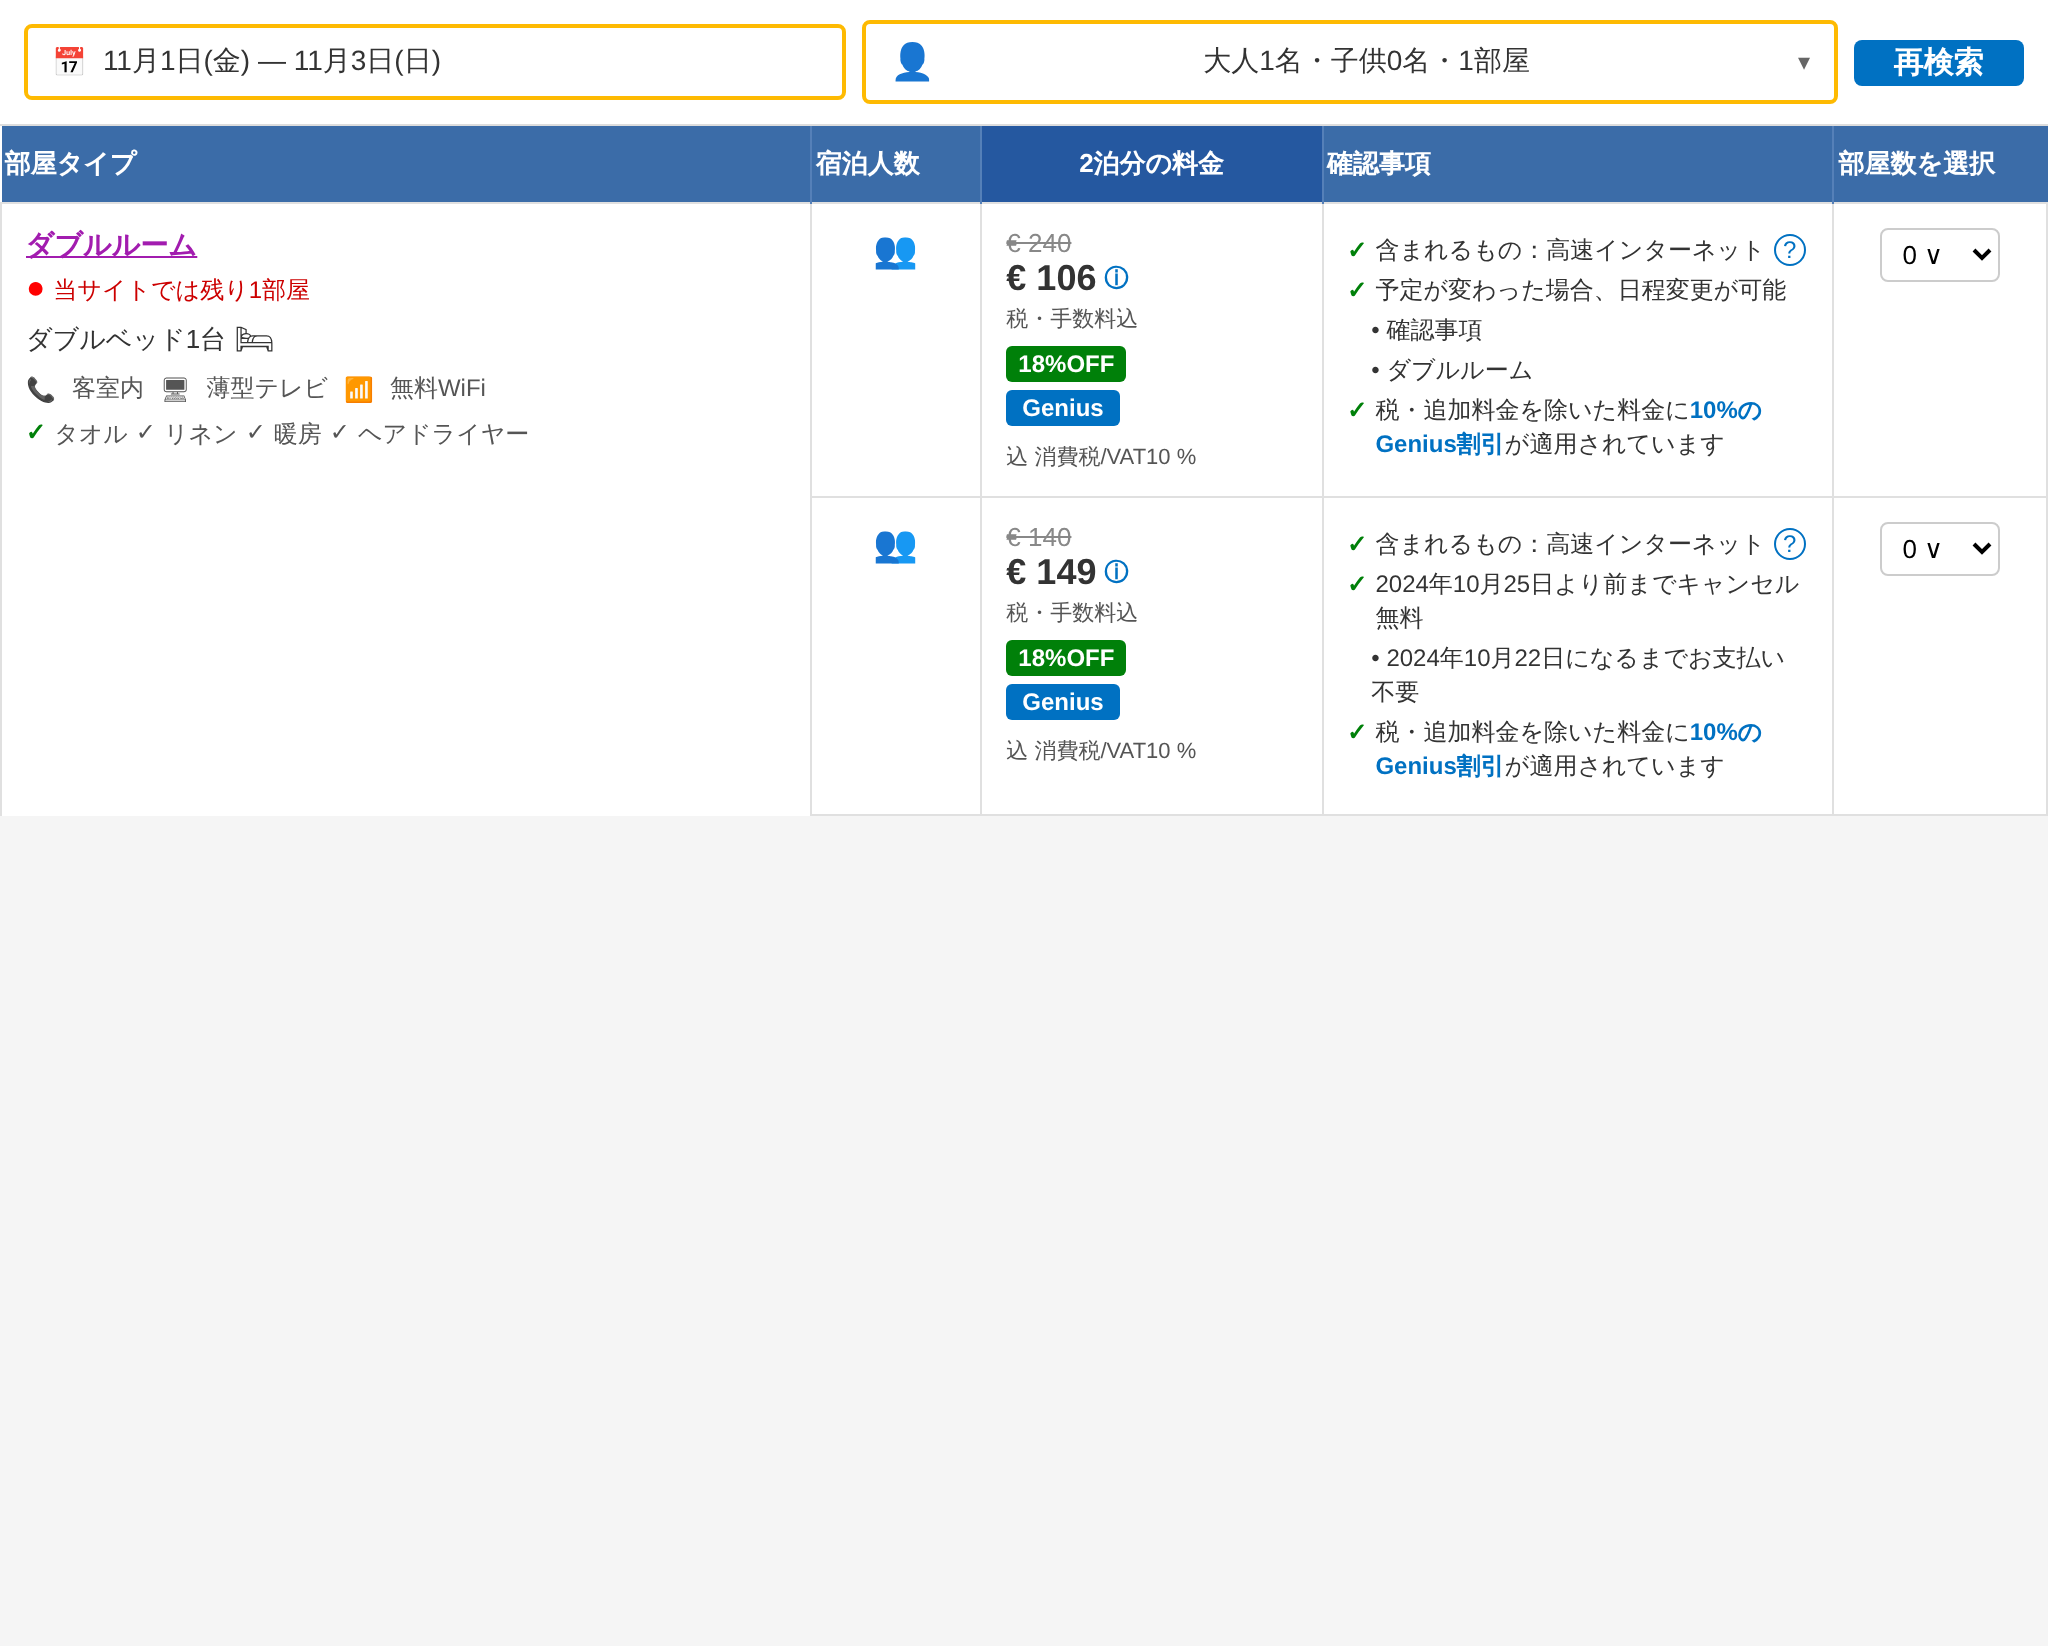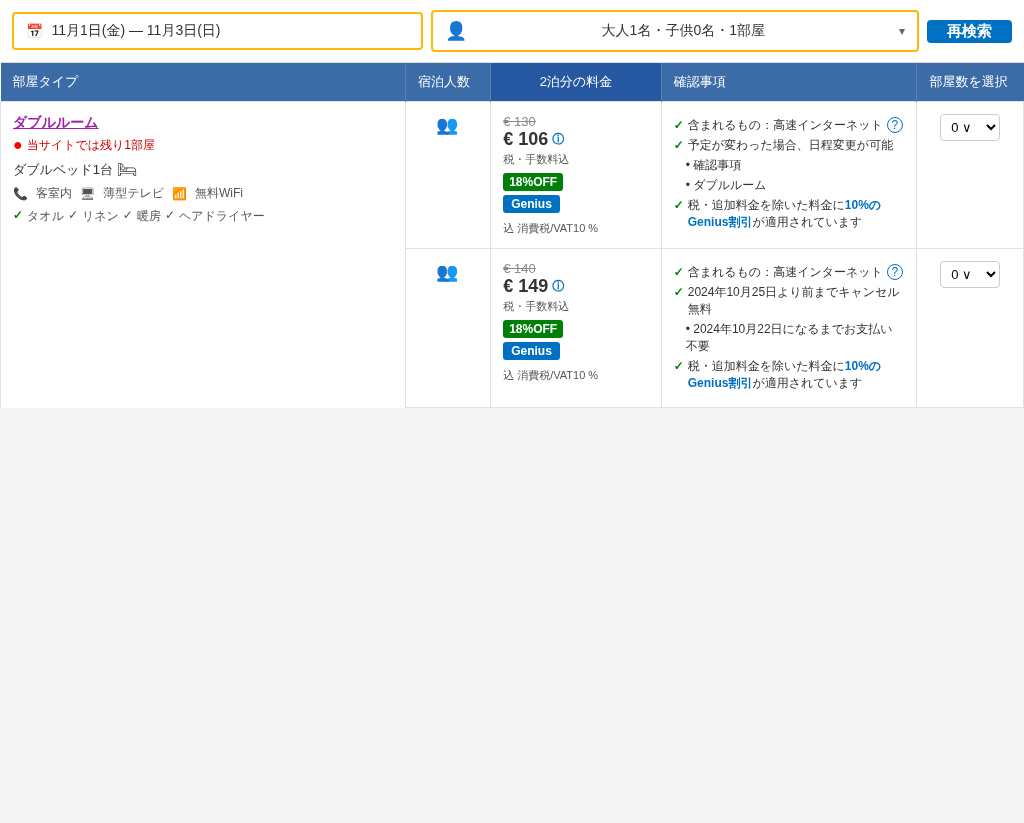--- a/index.html
+++ b/index.html
@@ -55,24 +55,24 @@
     }
     .calendar-icon { font-size: 18px; color: #666; }
     .person-icon { font-size: 18px; color: #666; }
 
     
     .room-table { width: 100%; border-collapse: collapse; }
 
     .room-table thead tr th {
       background: #3b6ca8;
       color: #fff;
-      padding: 10px 12px;
+      padding: 10px 2px;
       text-align: left;
       font-size: 13px;
-      font-weight: normal;
+      font-weight: bold;
       border-right: 1px solid #5580b8;
     }
     .room-table thead tr th:last-child { border-right: none; }
     .room-table thead tr th.col-price {
       background: #2558a0;
       text-align: center;
     }
 
     .col-room-type { width: 38%; }
     .col-guests { width: 8%; text-align: center; }
@@ -217,21 +217,21 @@
             <span> ✓ </span>
             <span>暖房</span>
             <span> ✓ </span>
             <span>ヘアドライヤー</span>
           </div>
         </td>
         <td class="col-guests">
           <span class="guests-icon">👥</span>
         </td>
         <td class="col-price">
-          <div class="price-original">€ 130</div>
+          <div class="price-original">€ 240</div>
           <div class="price-main">
             <span>€ 106</span>
             <span class="info-icon">ⓘ</span>
           </div>
           <div class="price-tax">税・手数料込</div>
           <div class="badge-off">18%OFF</div><br>
           <div class="badge-genius">Genius</div>
           <div class="tax-note">込 消費税/VAT10 %</div>
         </td>
         <td class="col-conditions">

